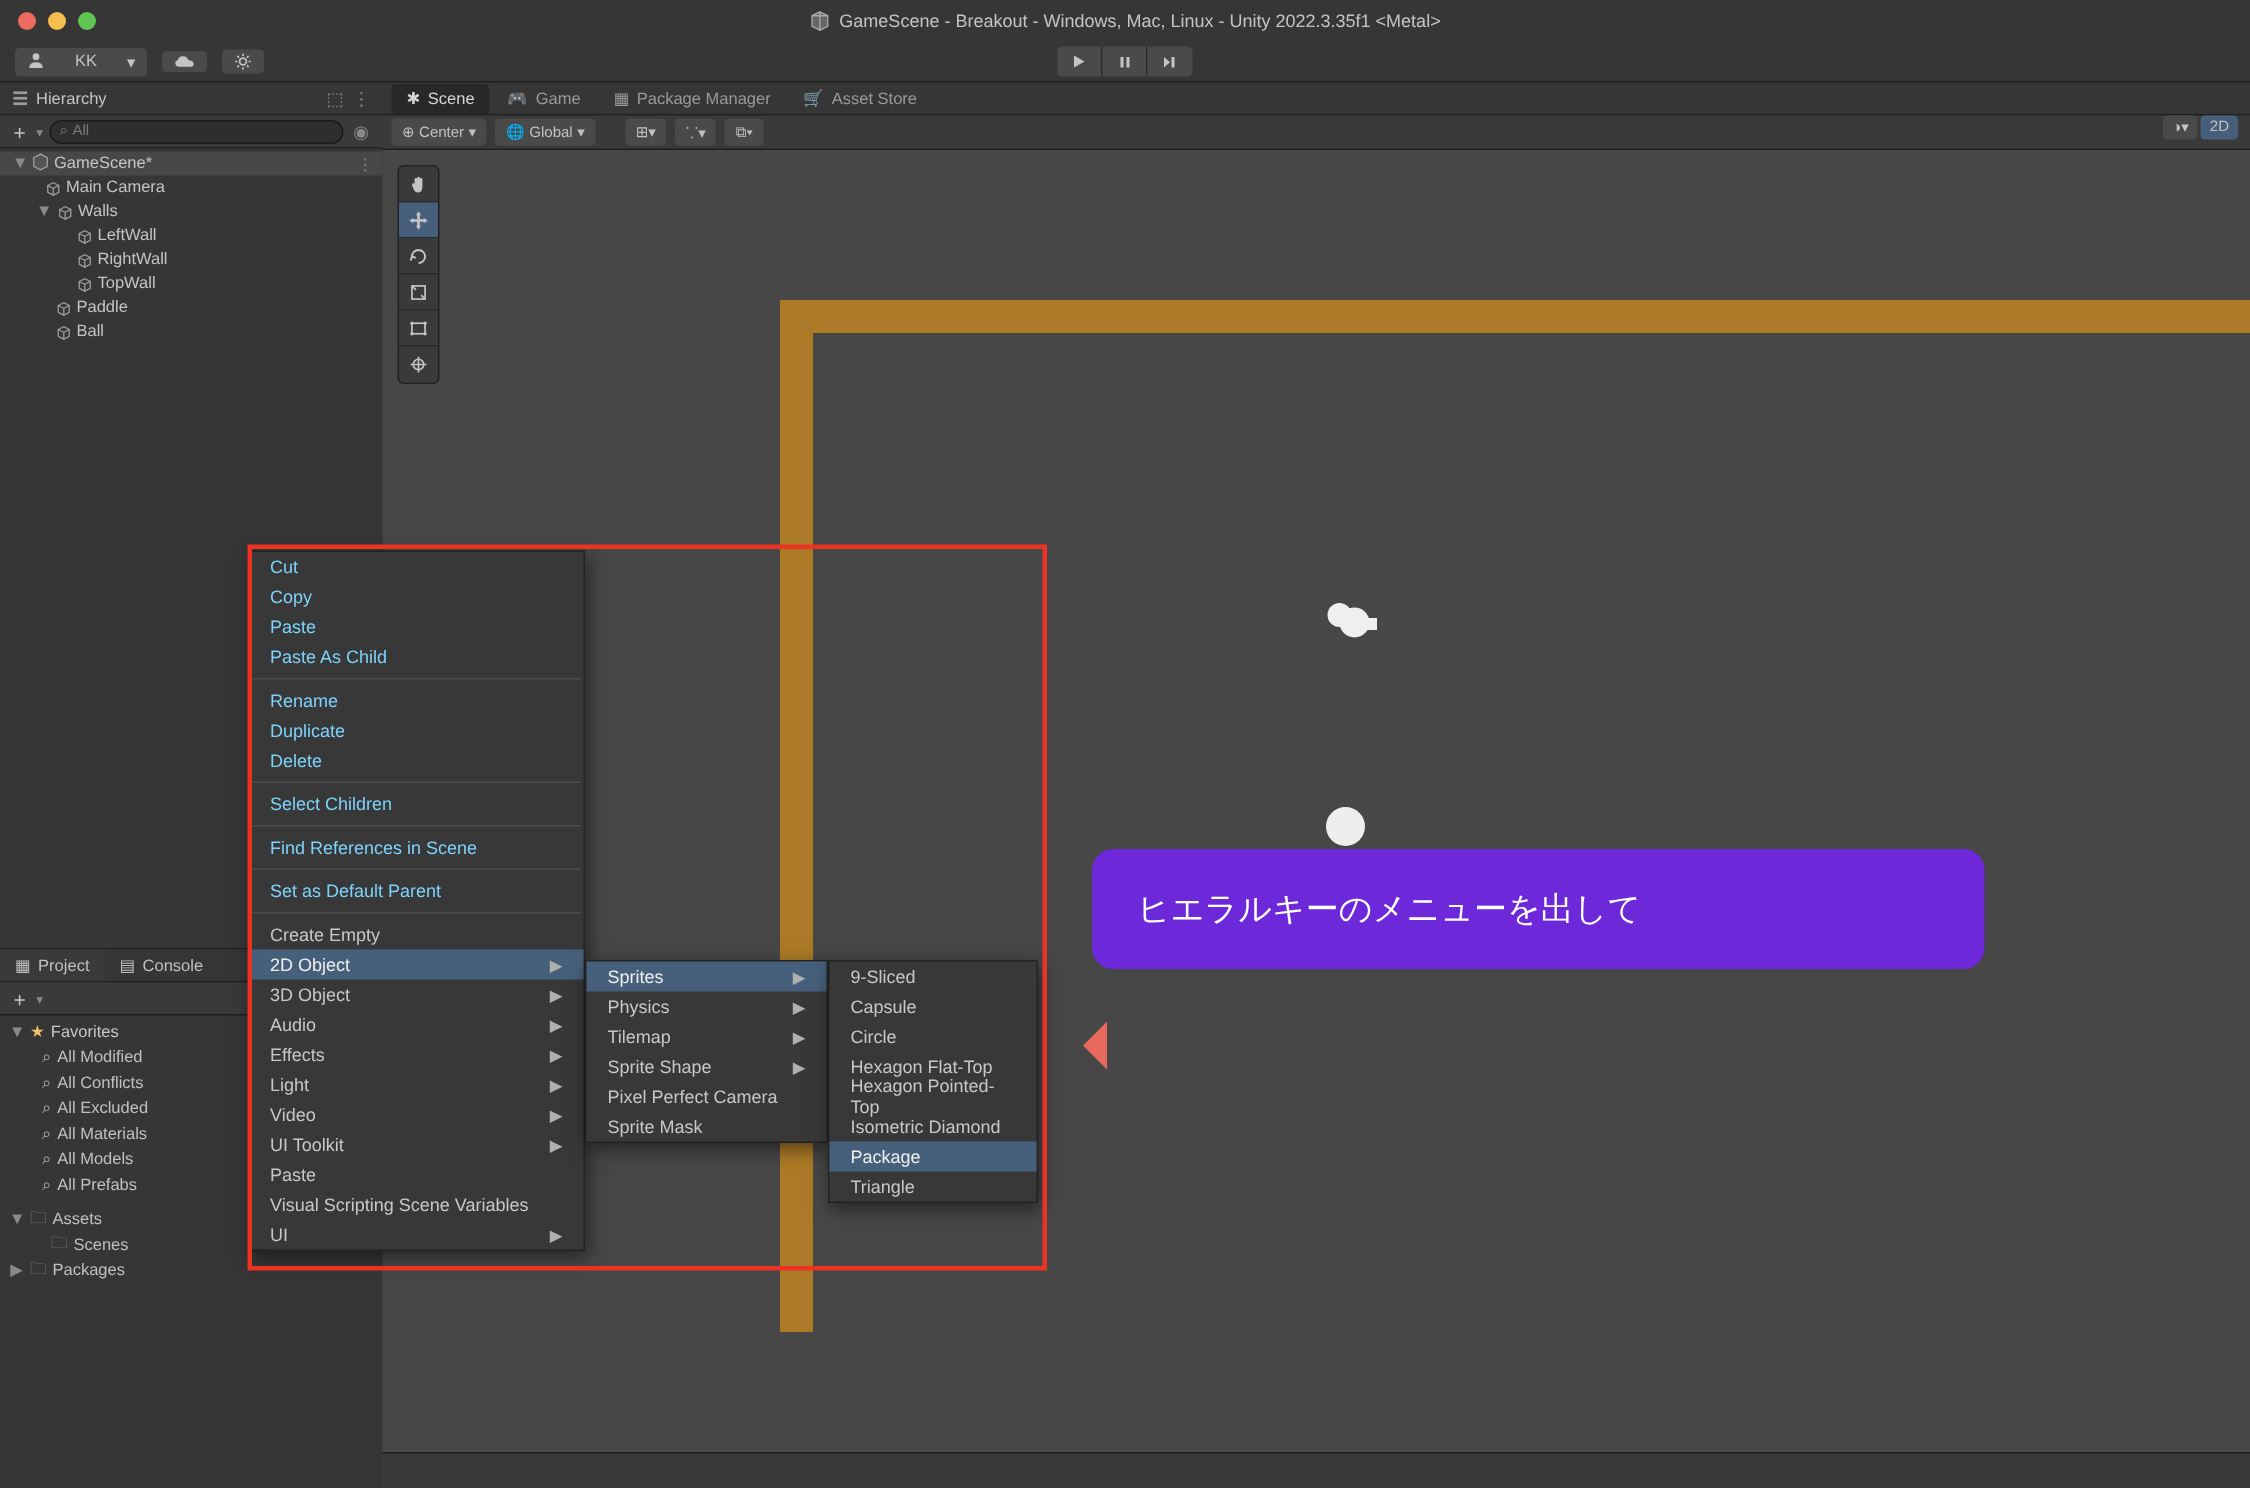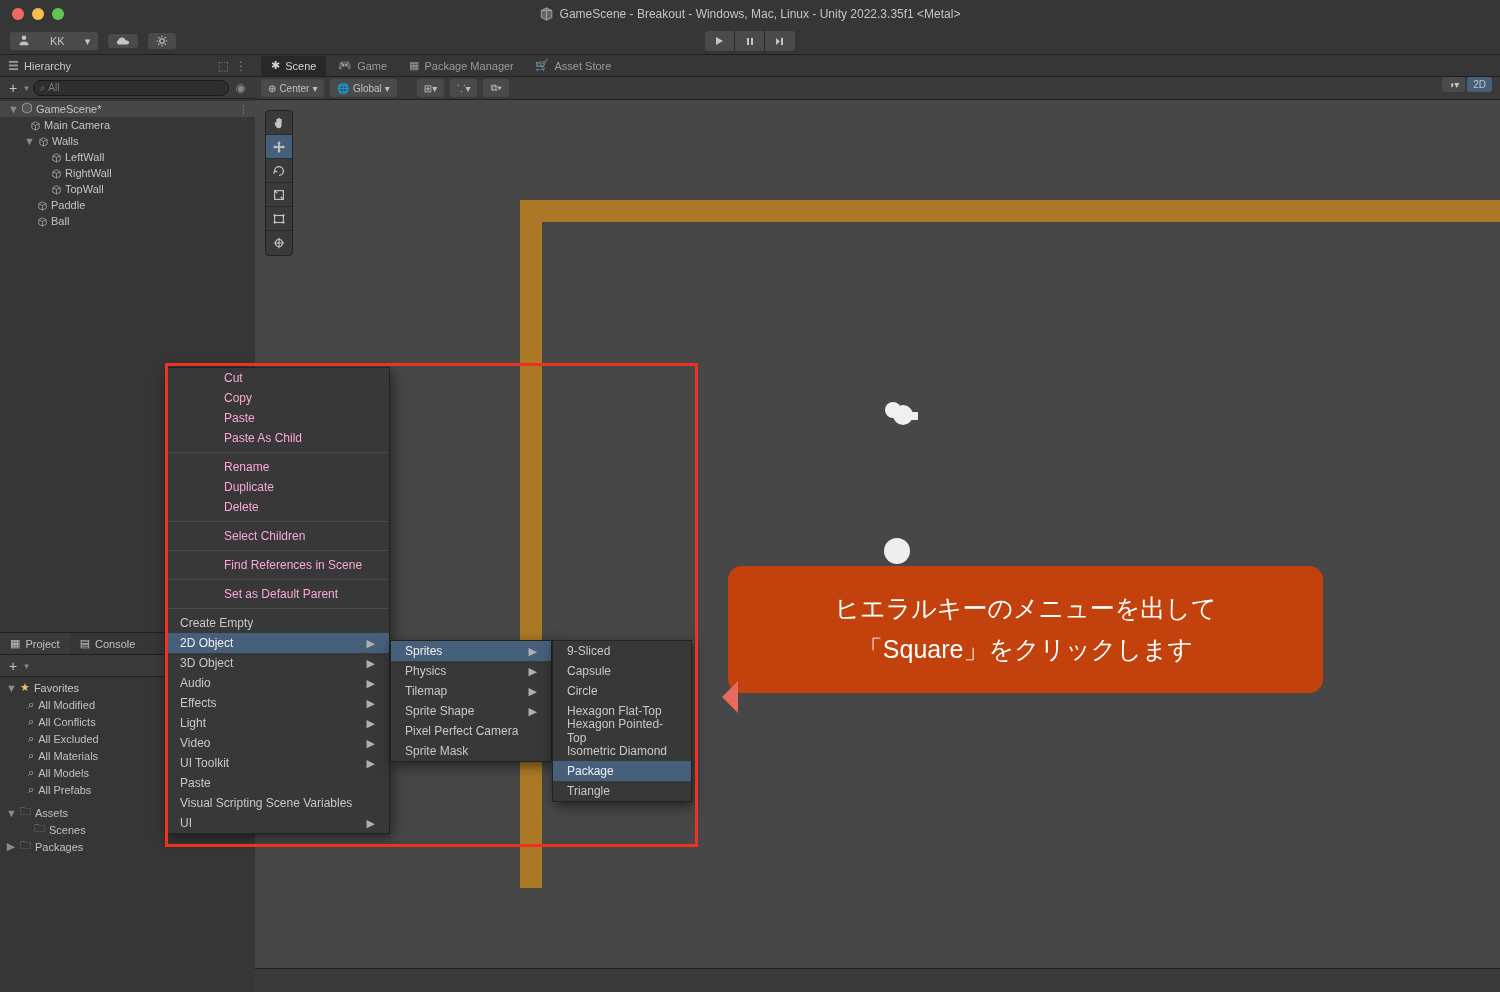--- a/index.html
+++ b/index.html
@@ -49,26 +49,26 @@
 .gizmo-btn { width:26px; height:24px; display:flex; align-items:center; justify-content:center; border-bottom:1px solid #2a2a2a; }
 .gizmo-btn:last-child { border-bottom:none; }
 .gizmo-btn.active { background:#46607c; }
 .scene-right-ctrl { position:absolute; top:0; right:8px; display:flex; gap:2px; }
 .rc-btn { background:#4a4a4a; border-radius:3px; padding:2px 6px; font-size:10px; color:#c4c4c4; }
 .game-frame { position:absolute; top:100px; left:265px; right:-40px; bottom:80px; border:22px solid #ac7a26; border-bottom:none; }
 .camera-icon { position:absolute; color:#efefef; }
 .ball-sprite { position:absolute; width:26px; height:26px; background:#eee; border-radius:50%; }
 .ctx { position:absolute; background:#383838; border:1px solid #222; box-shadow:2px 4px 12px rgba(0,0,0,0.5); }
 .ctx-item { height:20px; padding:0 14px; display:flex; align-items:center; justify-content:space-between; font-size:12px; color:#c8c8c8; }
-.ctx-item.dis { color:#f9a8d4;margin-left:44px; }
+.ctx-item.dis { color:#7dd3fc; }
 .ctx-item.hov { background:#46607c; color:#efefef; }
 .ctx-sep { height:1px; background:#4e4e4e; margin:4px 2px; }
 .ctx-arrow { color:#b0b0b0; font-size:11px; }
 .red-box { position:absolute; border:3px solid #eb3223; pointer-events:none; }
-.callout { position:absolute; background:#c2410c; color:#fff; font-size:25px; padding:22px 30px; border-radius:14px; line-height:1.65; text-align:center; }
+.callout { position:absolute; background:#6d28d9; color:#fff; font-size:22px; padding:22px 30px; border-radius:14px; line-height:1.65; text-align:left; }
 .callout::before { content:''; position:absolute; left:-22px; top:115px; border:16px solid transparent; border-right-color:#e8695d; }
 .scene-footer { height:24px; background:#3a3a3a; border-top:1px solid #1f1f1f; font-size:10px; color:#888; padding:4px 8px; }
 </style>
 </head>
 <body>
 
 <div class="titlebar">
   <div class="traffic">
     <div class="dot" style="background:#ed6a5e"></div>
     <div class="dot" style="background:#f4bf4f"></div>
@@ -481,14 +481,13 @@
     <div class="ctx-item">Hexagon Pointed-Top</div>
     <div class="ctx-item">Isometric Diamond</div>
     <div class="ctx-item hov">Package</div>
     <div class="ctx-item">Triangle</div>
   </div>
 
 <div class="red-box" style="left:165px; top:363px; width:533px; height:484px"></div>
 
 <div class="callout" style="left:728px; top:566px; width:595px">
   <div>ヒエラルキーのメニューを出して</div>
-  <div>「Square」をクリックします</div>
 </div>
 
 </body></html>

